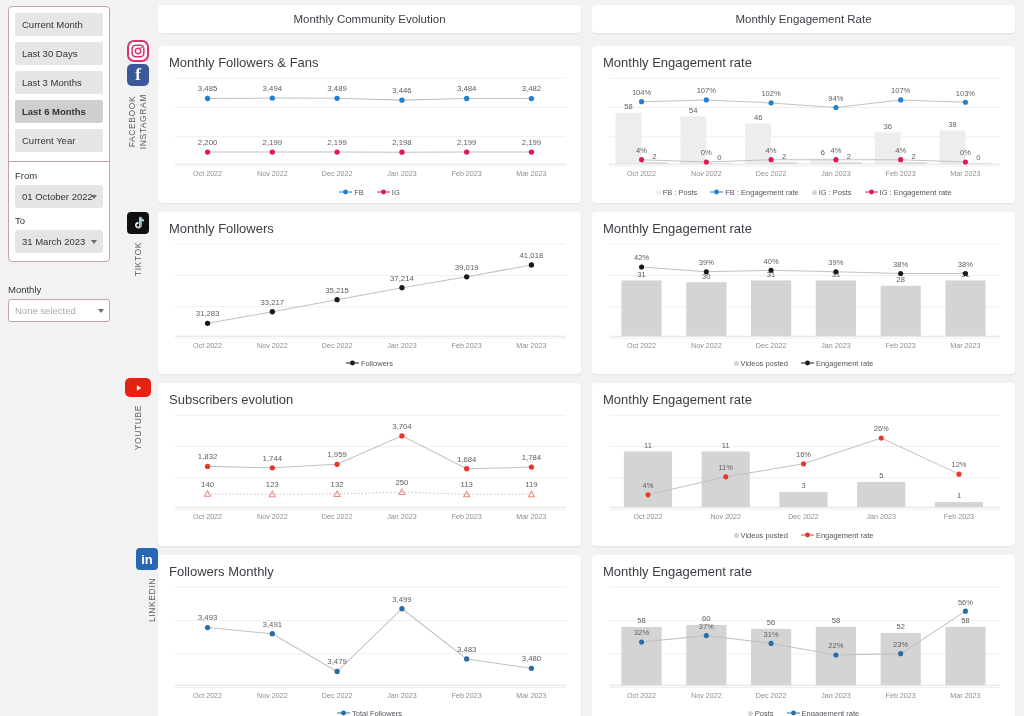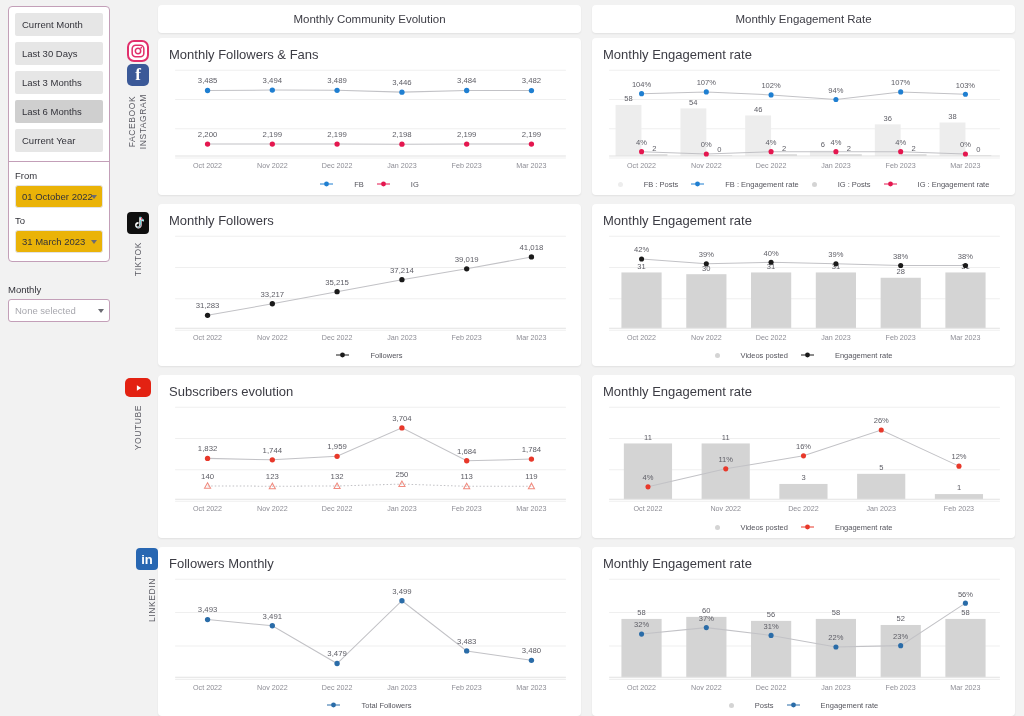--- a/index.html
+++ b/index.html
@@ -13,25 +13,25 @@
 
   
   .sidebar { width: 118px; flex: 0 0 118px; background: #f2f2f2; padding: 6px 8px 0 8px; }
   .filter-box { border: 1px solid #c39fb8; border-radius: 4px; background: #fff; padding: 6px 6px 8px 6px; }
   .range-list { display: flex; flex-direction: column; gap: 6px; }
   .range-item {
     background: #e6e6e6; border-radius: 2px;
     font-size: 9.5px; color: #33333a; padding: 6px 7px;
     cursor: pointer; white-space: nowrap;
   }
-  .range-item.active { background: #cfcfcf; }
+  .range-item.active { background: #cfcfcf; font-weight: bold; }
   .divider { height: 1px; background: #c39fb8; margin: 9px -6px 8px -6px; }
   .field-label { font-size: 9.5px; color: #33333a; margin-bottom: 4px; }
   .select-box {
-    background: #eab308; border: 1px solid #e3e3e3; border-radius: 3px;
+    background: #e5e5e5; border: 1px solid #e3e3e3; border-radius: 3px;
     font-size: 9.5px; color: #33333a;
     padding: 5px 16px 5px 6px; position: relative; cursor: pointer;
     white-space: nowrap; overflow: hidden;
   }
   .select-box + .field-label { margin-top: 7px; }
   .caret {
     position: absolute; right: 5px; top: 50%; transform: translateY(-50%);
     width: 0; height: 0; border-left: 3.5px solid transparent;
     border-right: 3.5px solid transparent; border-top: 4px solid #6b6b72;
   }
@@ -53,42 +53,42 @@
   .ico-yt { background: #e32212; border-radius: 5px; width: 26px; height: 19px; }
   .ico-li { background: #2867b2; color: #fff; font-weight: bold; font-size: 13px; border-radius: 4px; }
   .rail-label {
     writing-mode: vertical-rl; transform: rotate(180deg);
     font-size: 8.5px; letter-spacing: 0.6px; color: #5b5b63;
     margin-top: 8px; text-align: center; line-height: 11px;
   }
 
   
   .main { flex: 1; padding: 5px 9px 0 0; }
-  .col-heads { display: flex; gap: 11px; margin-bottom: 5px; }
+  .col-heads { display: flex; gap: 11px; margin-bottom: 13px; }
   .col-head {
     flex: 1; background: #fff; border-radius: 4px; height: 28px;
     display: flex; align-items: center; justify-content: center;
     font-size: 11.5px; color: #3c3c44;
     box-shadow: 0 1px 2px rgba(0,0,0,.07);
   }
   .rows { display: flex; flex-direction: column; gap: 9px; }
   .row { display: flex; gap: 11px; }
   .card {
     flex: 1; background: #fff; border-radius: 4px;
     box-shadow: 0 1px 2px rgba(0,0,0,.07);
     padding: 9px 11px 6px 11px; position: relative;
   }
   .card-title { font-size: 13px; color: #3c3c44; margin-bottom: 2px; }
   .plot { position: relative; width: 100%; }
   .plot svg { display: block; width: 100%; }
   .legend {
     display: flex; justify-content: center; align-items: center;
     gap: 13px; font-size: 7.5px; color: #55555d; margin-top: 1px;
   }
-  .lg { display: flex; align-items: center; gap: 21px; white-space: nowrap; }
+  .lg { display: flex; align-items: center; gap: 2px; white-space: nowrap; }
   .lgdot { width: 5px; height: 5px; border-radius: 50%; display: inline-block; }
 </style>
 </head>
 <body>
 
 <div class="app">
 
   <aside class="sidebar">
     <div class="filter-box">
       <div class="range-list" id="range-list">

